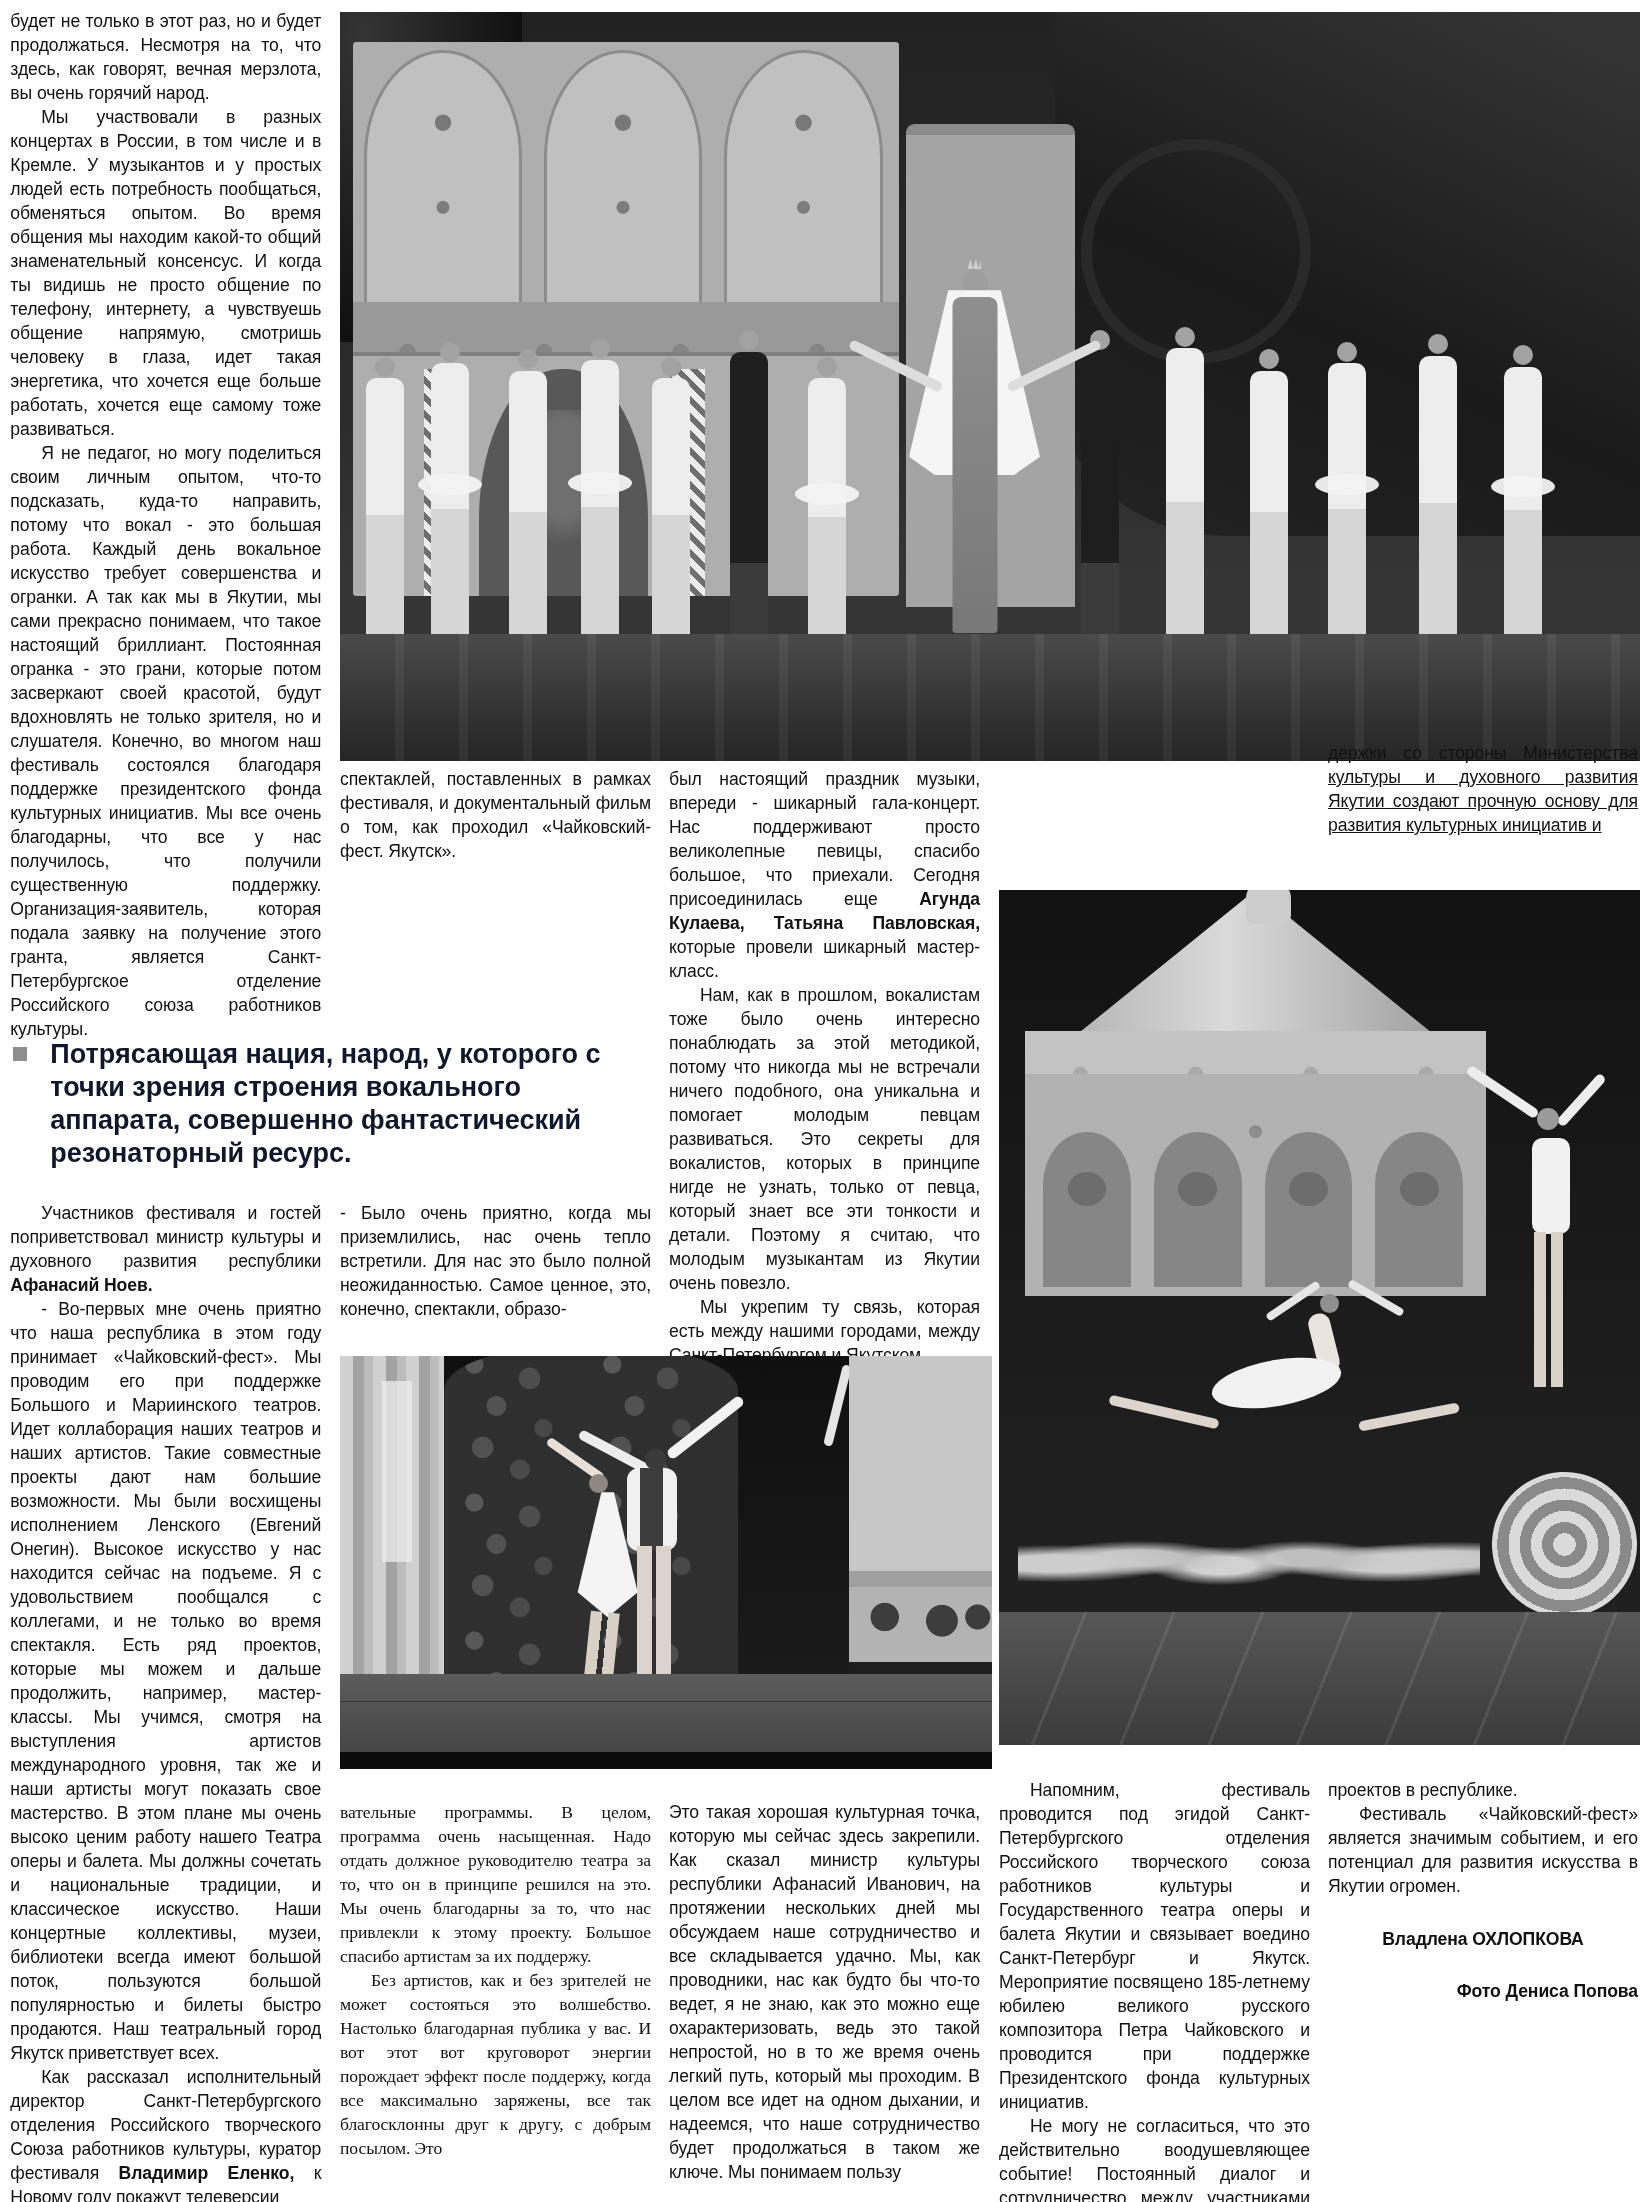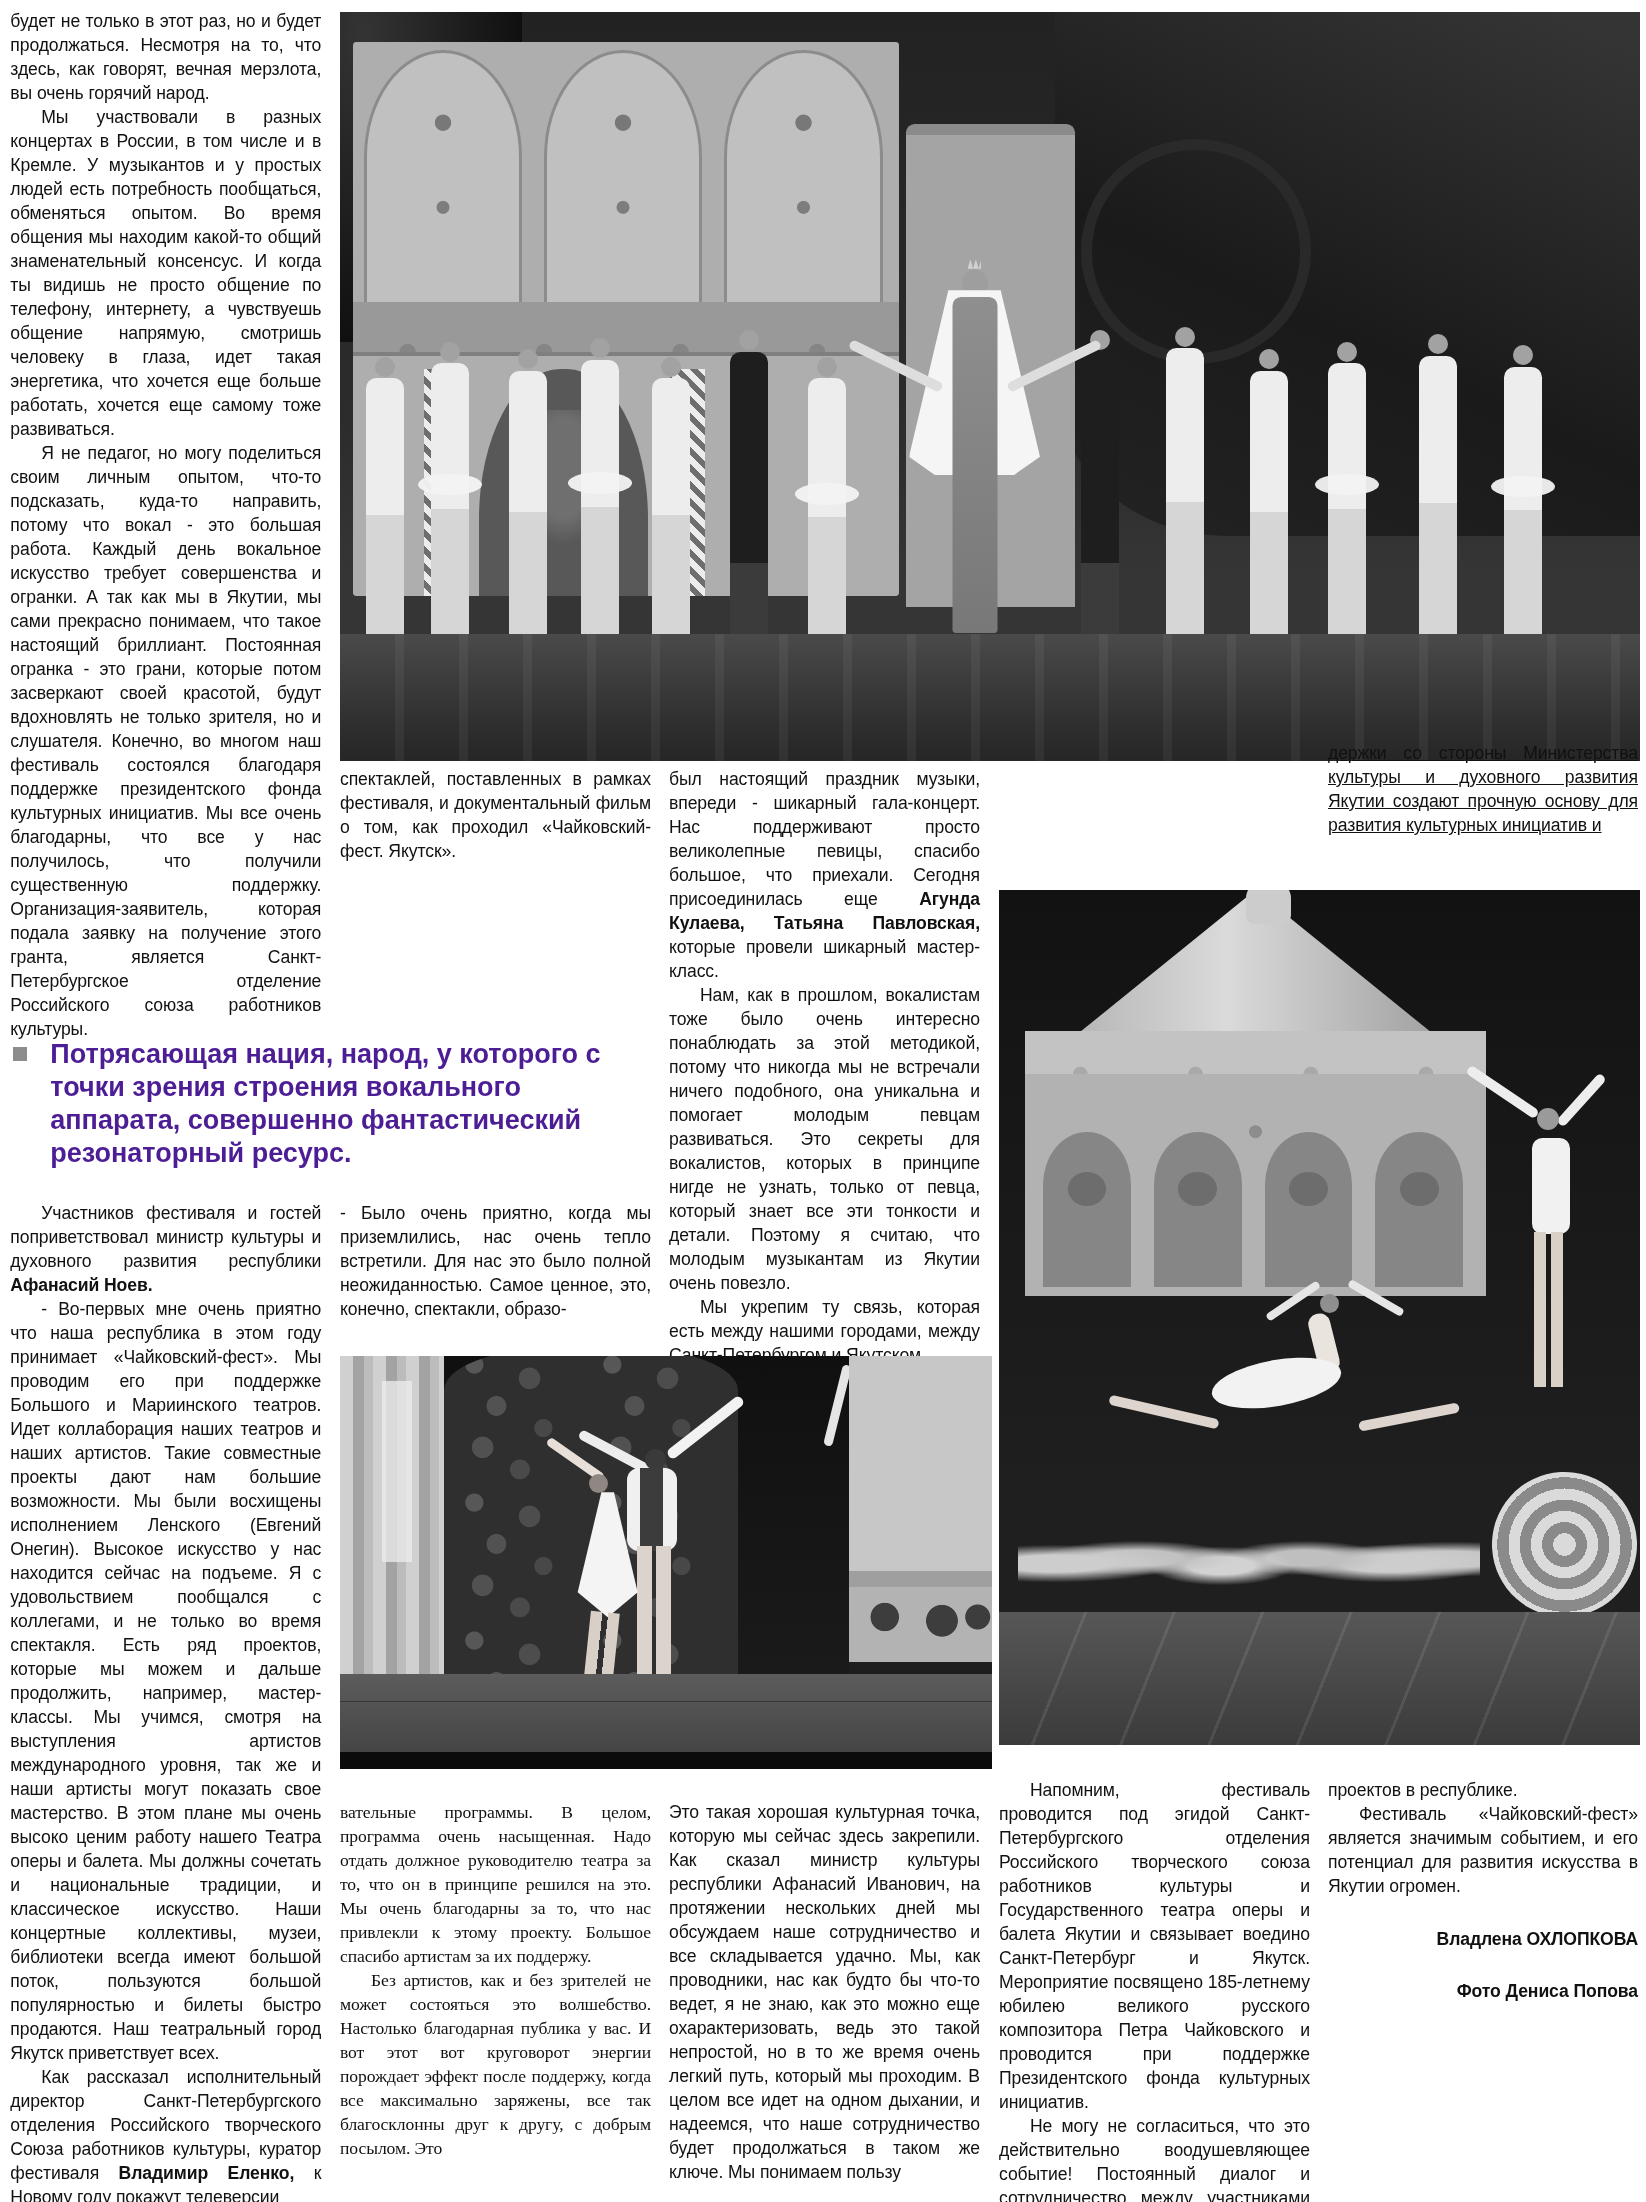--- a/index.html
+++ b/index.html
@@ -5,24 +5,24 @@
   html,body{margin:0;padding:0;background:#ffffff;}
   .page{position:relative;width:1647px;height:2203px;background:#ffffff;overflow:hidden;
         font-family:"Liberation Sans","DejaVu Sans",sans-serif;color:#111111;}
   .col{position:absolute;font-size:17.6px;line-height:24px;text-align:justify;
        letter-spacing:-0.1px;hyphens:auto;}
   .col p{margin:0;text-indent:31px;}
   .col p.cont{text-indent:0;}
   .col b{font-weight:bold;}
   
   .pullquote{position:absolute;left:10.3px;top:1038px;width:602px;padding-left:40px;box-sizing:border-box;}
-  .pullquote p{margin:0;font-weight:bold;font-size:27px;line-height:33px;color:#4c1d95;text-align:left;}
+  .pullquote p{margin:0;font-weight:bold;font-size:27px;line-height:33px;color:#0f172a;text-align:left;}
   .pullquote .bullet{position:absolute;left:2.6px;top:8.6px;width:14.6px;height:14.6px;background:#8d8d8d;}
   
-  .byline{font-weight:bold;text-align:right;margin-top:29px !important;text-indent:0 !important;}
+  .byline{font-weight:bold;text-align:center;margin-top:29px !important;text-indent:0 !important;}
   .credit{font-weight:bold;text-align:right;margin-top:27.5px !important;text-indent:0 !important;}
   
   .photo{position:absolute;overflow:hidden;background:#181818;margin:0;padding:0;}
   .abs{position:absolute;}
   
   .tp-bg{inset:0;background:linear-gradient(180deg,#222222,#2c2c2c 55%,#353535 75%);}
   .tp-drapeL{left:-3%;top:-6%;width:17%;height:50%;background:radial-gradient(ellipse at 28% 18%,#343434,#0f0f0f 72%);border-radius:0 0 70% 0;}
   .tp-drapeR{right:-2%;top:-4%;width:47%;height:74%;background:linear-gradient(205deg,#343434 10%,#1a1a1a 60%,#232323);border-radius:0 0 0 28%;}
   .tp-castle{left:1%;top:4%;width:42%;height:74%;background:#aeaeae;border-radius:3.4px;}
   .tp-arch{top:1.5%;width:29%;height:46%;background:#c0c0c0;border:3.4px solid #8c8c8c;box-sizing:border-box;

